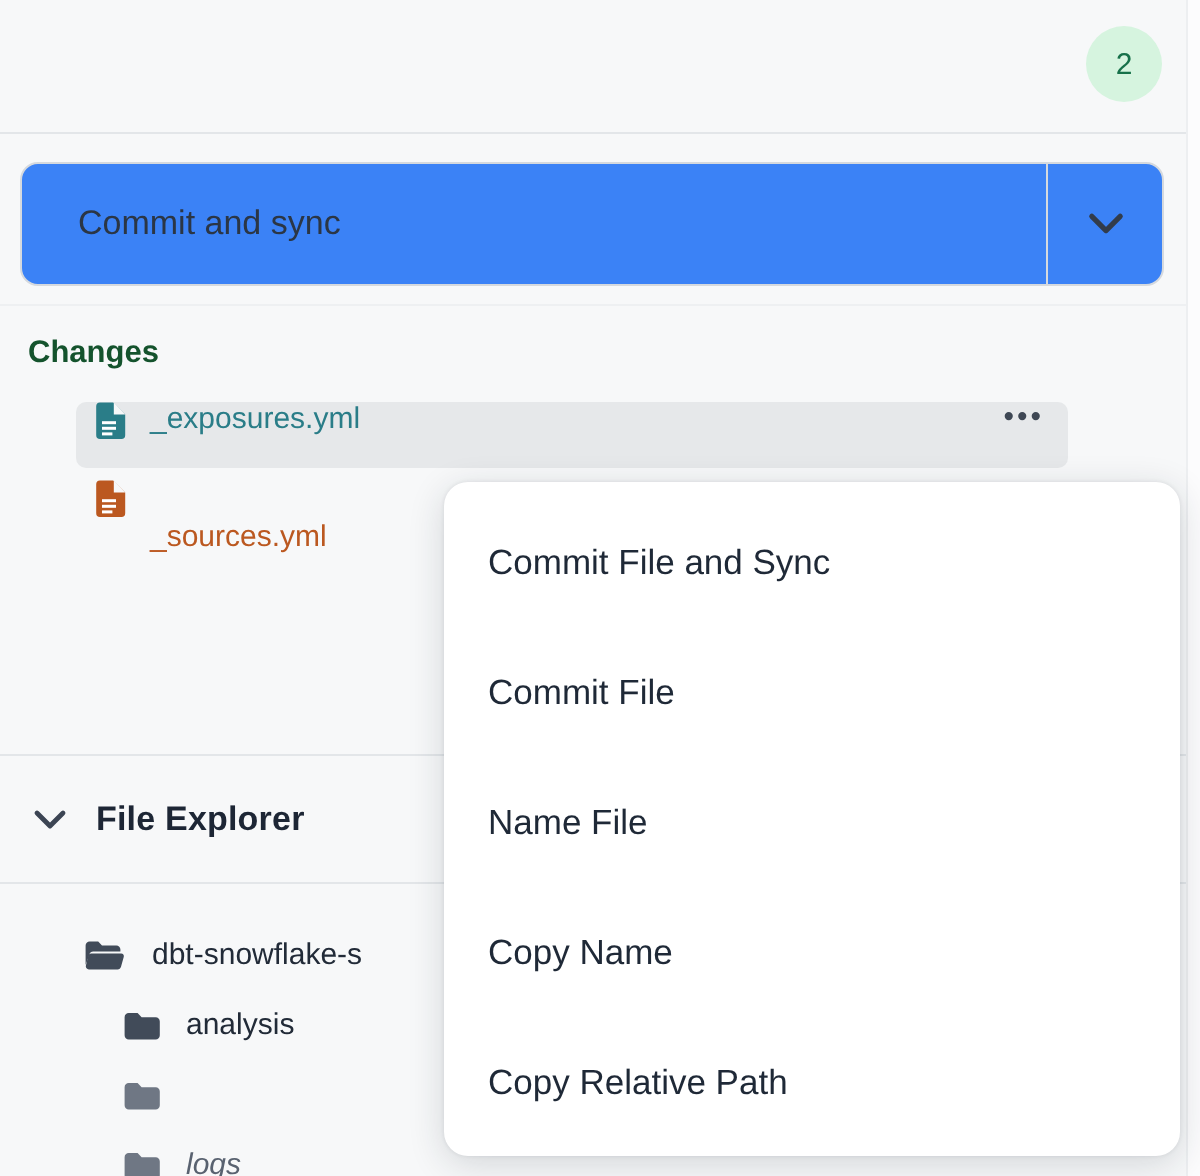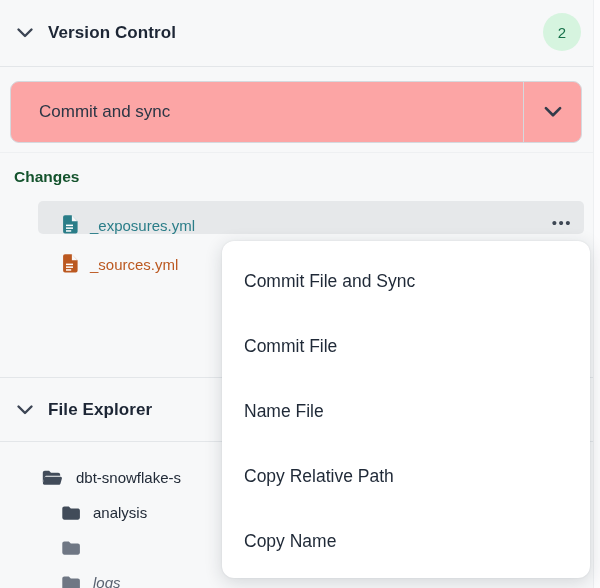--- a/index.html
+++ b/index.html
@@ -23,40 +23,40 @@
   
   .count-badge {
     position:absolute; right:19px; top:13px; width:38px; height:38px;
     border-radius:50%; display:flex; align-items:center; justify-content:center;
     font-size:15px; font-weight:normal;
   }
 
   
   .commit-dropdown {
     position:absolute; left:10px; top:81px; width:572px; height:62px;
-    background:#fca5a5; border:1px solid #d5d9de; border-radius:9px;
+    background:#3b82f6; border:1px solid #d5d9de; border-radius:9px;
     display:flex; align-items:stretch; cursor:pointer;
   }
   .commit-label {
     flex:1; display:flex; align-items:center; padding-left:28px;
     font-size:17px; color:#2b3645;
   }
   .commit-caret {
     width:58px; border-left:1px solid #d5d9de; display:flex;
     align-items:center; justify-content:center; color:#323c4b;
   }
   .commit-caret svg { width:24px; height:24px; }
 
   
   .changes-label {
     position:absolute; left:14px; top:168px; font-size:15.5px; font-weight:bold; color:#14532d;
   }
   .change-row {
-    position:absolute; left:38px; width:546px; height:33px;
-    display:flex; align-items:flex-end; padding:0 12px 0 25px; border-radius:5px;
+    position:absolute; left:38px; width:496px; height:33px;
+    display:flex; align-items:flex-start; padding:0 12px 0 10px; border-radius:5px;
     font-size:15px; cursor:pointer;
   }
   .change-row.selected { background:#e6e8ea; }
   .file-icon { width:15px; height:19px; flex:0 0 auto; margin-right:12px; }
   .change-name { white-space:nowrap; }
   .row-spacer { flex:1; }
   .more-dots { font-size:15px; letter-spacing:1.5px; color:#3e4754; line-height:1; padding-bottom:4px; }
   .mod-flag { font-size:14.5px; font-weight:bold; margin-right:4px; }
 
   
@@ -120,26 +120,20 @@
     </g>
     <g id="ico-search">
       <circle cx="10.2" cy="10.2" r="6.6" fill="none" stroke="currentColor" stroke-width="2.2"></circle>
       <line x1="15.2" y1="15.2" x2="20.6" y2="20.6" stroke="currentColor" stroke-width="2.2" stroke-linecap="round"></line>
     </g>
   </defs>
 </svg>
 
 <div class="screen">
 
-  <div class="section-header" style="top:0; height:66px;">
-    <svg class="chev" viewBox="0 0 22 22">
-        <use href="#ico-chevron-down"></use>
-      </svg>
-    <span class="section-title">Version Control</span>
-  </div>
   <div class="count-badge" style="color: rgb(23, 113, 74); background: rgb(214, 244, 223);">
     <span>2</span>
   </div>
   <div class="divider" style="top:66px;"></div>
 
   <div class="commit-dropdown">
     <div class="commit-label">Commit and sync</div>
     <div class="commit-caret">
       <svg viewBox="0 0 22 22">
           <use href="#ico-chevron-down"></use>
@@ -156,21 +150,21 @@
       </svg>
     <span class="change-name" style="color: rgb(42, 125, 136);">_exposures.yml</span>
     <span class="row-spacer"></span>
     <span class="more-dots">•••</span>
   </div>
 
   <div class="change-row" style="top:240px;">
     <svg class="file-icon" viewBox="0 0 15 19" style="color: rgb(187, 88, 32);">
         <use href="#ico-file-doc"></use>
       </svg>
-    <span class="change-name" style="color: rgb(187, 88, 32);">_sources.yml</span>
+    <span class="change-name" style="color: rgb(187, 88, 32); margin-top: 20px;">_sources.yml</span>
     <span class="row-spacer"></span>
     <span class="mod-flag" style="color: rgb(229, 134, 43);">M</span>
   </div>
 
   <div class="divider" style="top:377px;"></div>
   <div class="section-header fe-header">
     <svg class="chev" viewBox="0 0 22 22">
         <use href="#ico-chevron-down"></use>
       </svg>
     <span class="section-title">File Explorer</span>
@@ -205,17 +199,17 @@
       </svg>
     <span>logs</span>
   </div>
 
   <div class="scroll-strip"></div>
 
   <div class="context-menu">
     <div class="menu-item">Commit File and Sync</div>
     <div class="menu-item">Commit File</div>
     <div class="menu-item">Name File</div>
+    <div class="menu-item">Copy Name</div>
     <div class="menu-item">Copy Relative Path</div>
-    <div class="menu-item">Copy Name</div>
   </div>
 
 </div>
 
 </body></html>

